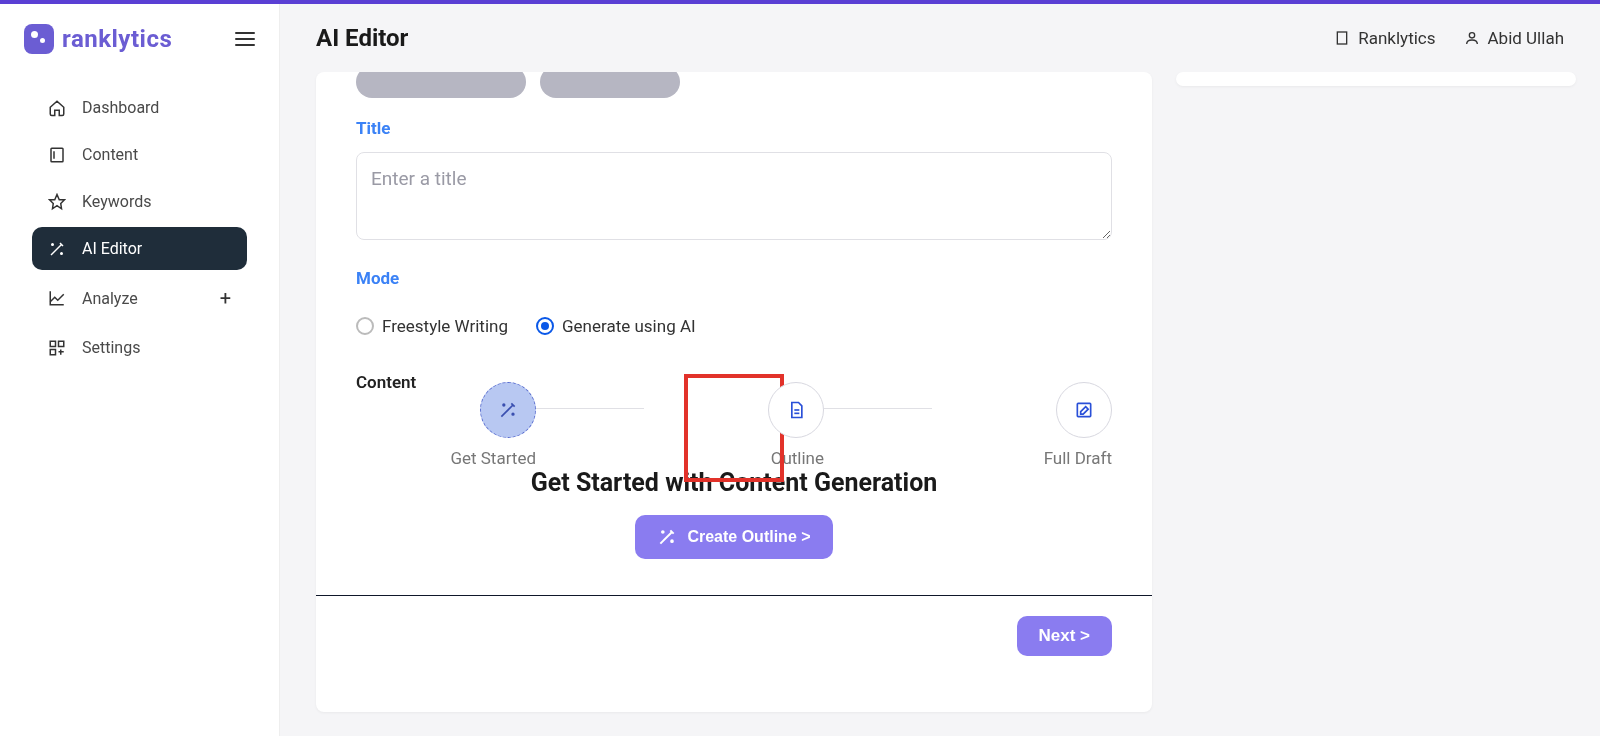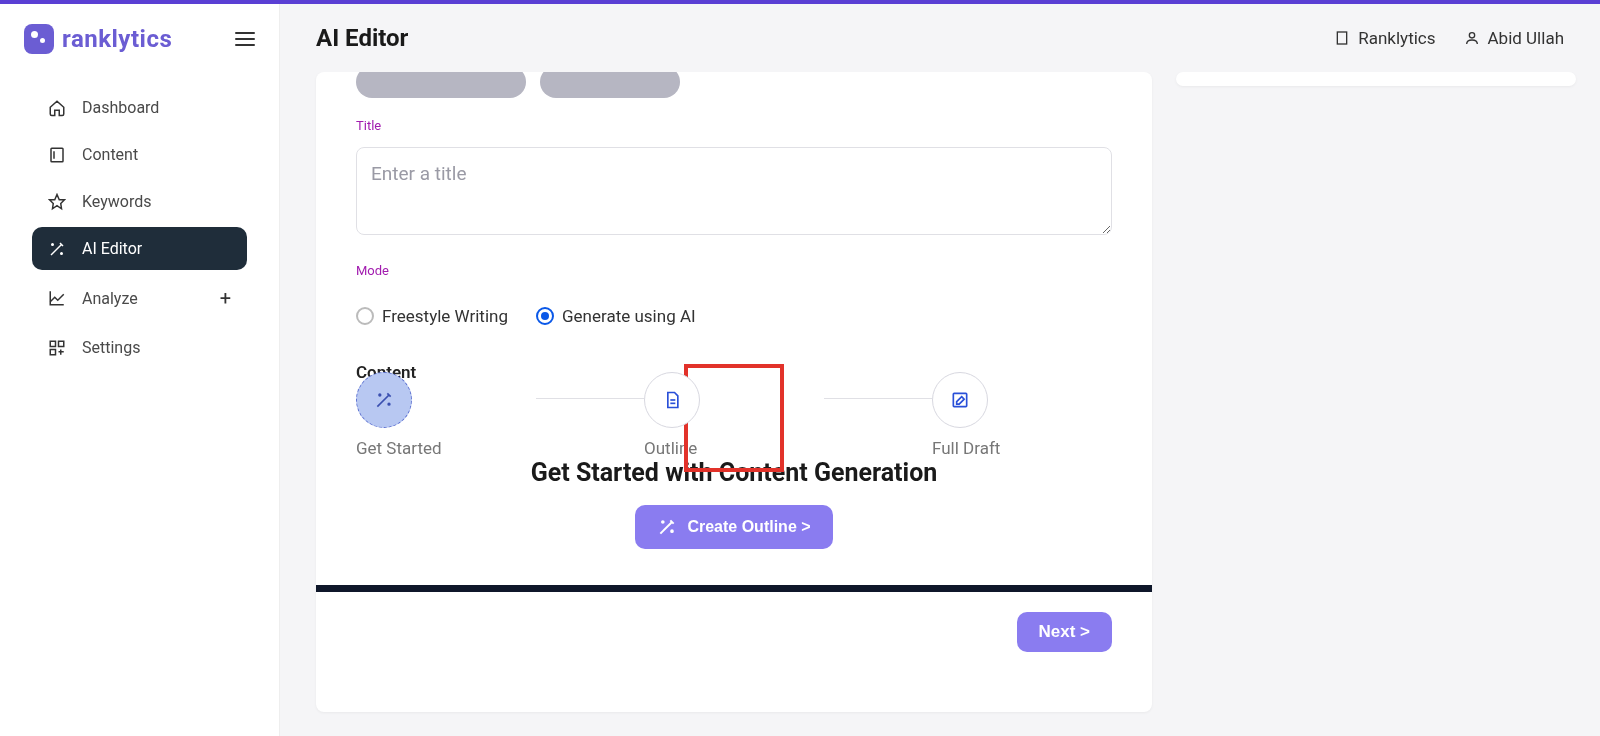--- a/index.html
+++ b/index.html
@@ -106,21 +106,21 @@
   .tag {
     background: #b6b6c2;
     color: #fff;
     border-radius: 20px;
     height: 32px;
     padding: 0 18px;
   }
   .tag.t1 { width: 170px; }
   .tag.t2 { width: 140px; }
 
-  .field-label { font-size: 13px; color: #a21caf; font-weight: 400; margin-bottom: 14px; }
+  .field-label { font-size: 17px; color: #3b82f6; font-weight: 700; margin-bottom: 14px; }
 
   .title-input {
     width: 100%;
     min-height: 88px;
     border: 1px solid #e0e0e5;
     border-radius: 8px;
     padding: 14px 14px;
     font-size: 19px;
     font-family: inherit;
     color: #333;
@@ -141,21 +141,21 @@
   }
 
   .steps-label { font-size: 17px; color: #222; font-weight: 600; margin-top: 36px; }
 
   .steps {
     display: flex; align-items: center; justify-content: center;
     margin-top: -10px;
     position: relative;
   }
   .step {
-    display: flex; flex-direction: column; align-items: flex-start; gap: 10px;
+    display: flex; flex-direction: column; align-items: flex-end; gap: 10px;
     width: 180px;
   }
   .step-circle {
     width: 56px; height: 56px; border-radius: 50%;
     border: 1px solid #d8d8e0;
     display: flex; align-items: center; justify-content: center;
     background: #fff;
     position: relative;
     z-index: 2;
   }
@@ -191,21 +191,21 @@
     color: #fff;
     border: none;
     border-radius: 10px;
     padding: 12px 22px;
     font-size: 16px;
     font-weight: 600;
     cursor: pointer;
   }
 
   .card-footer {
-    border-top: 7px solid #0f172a;
+    border-top: 1px solid #0f172a;
     margin: 36px -40px -24px -40px;
     padding: 20px 40px;
     display: flex;
     justify-content: flex-end;
   }
   .next-btn {
     background: #8a7cf0;
     color: #fff;
     border: none;
     border-radius: 10px;

